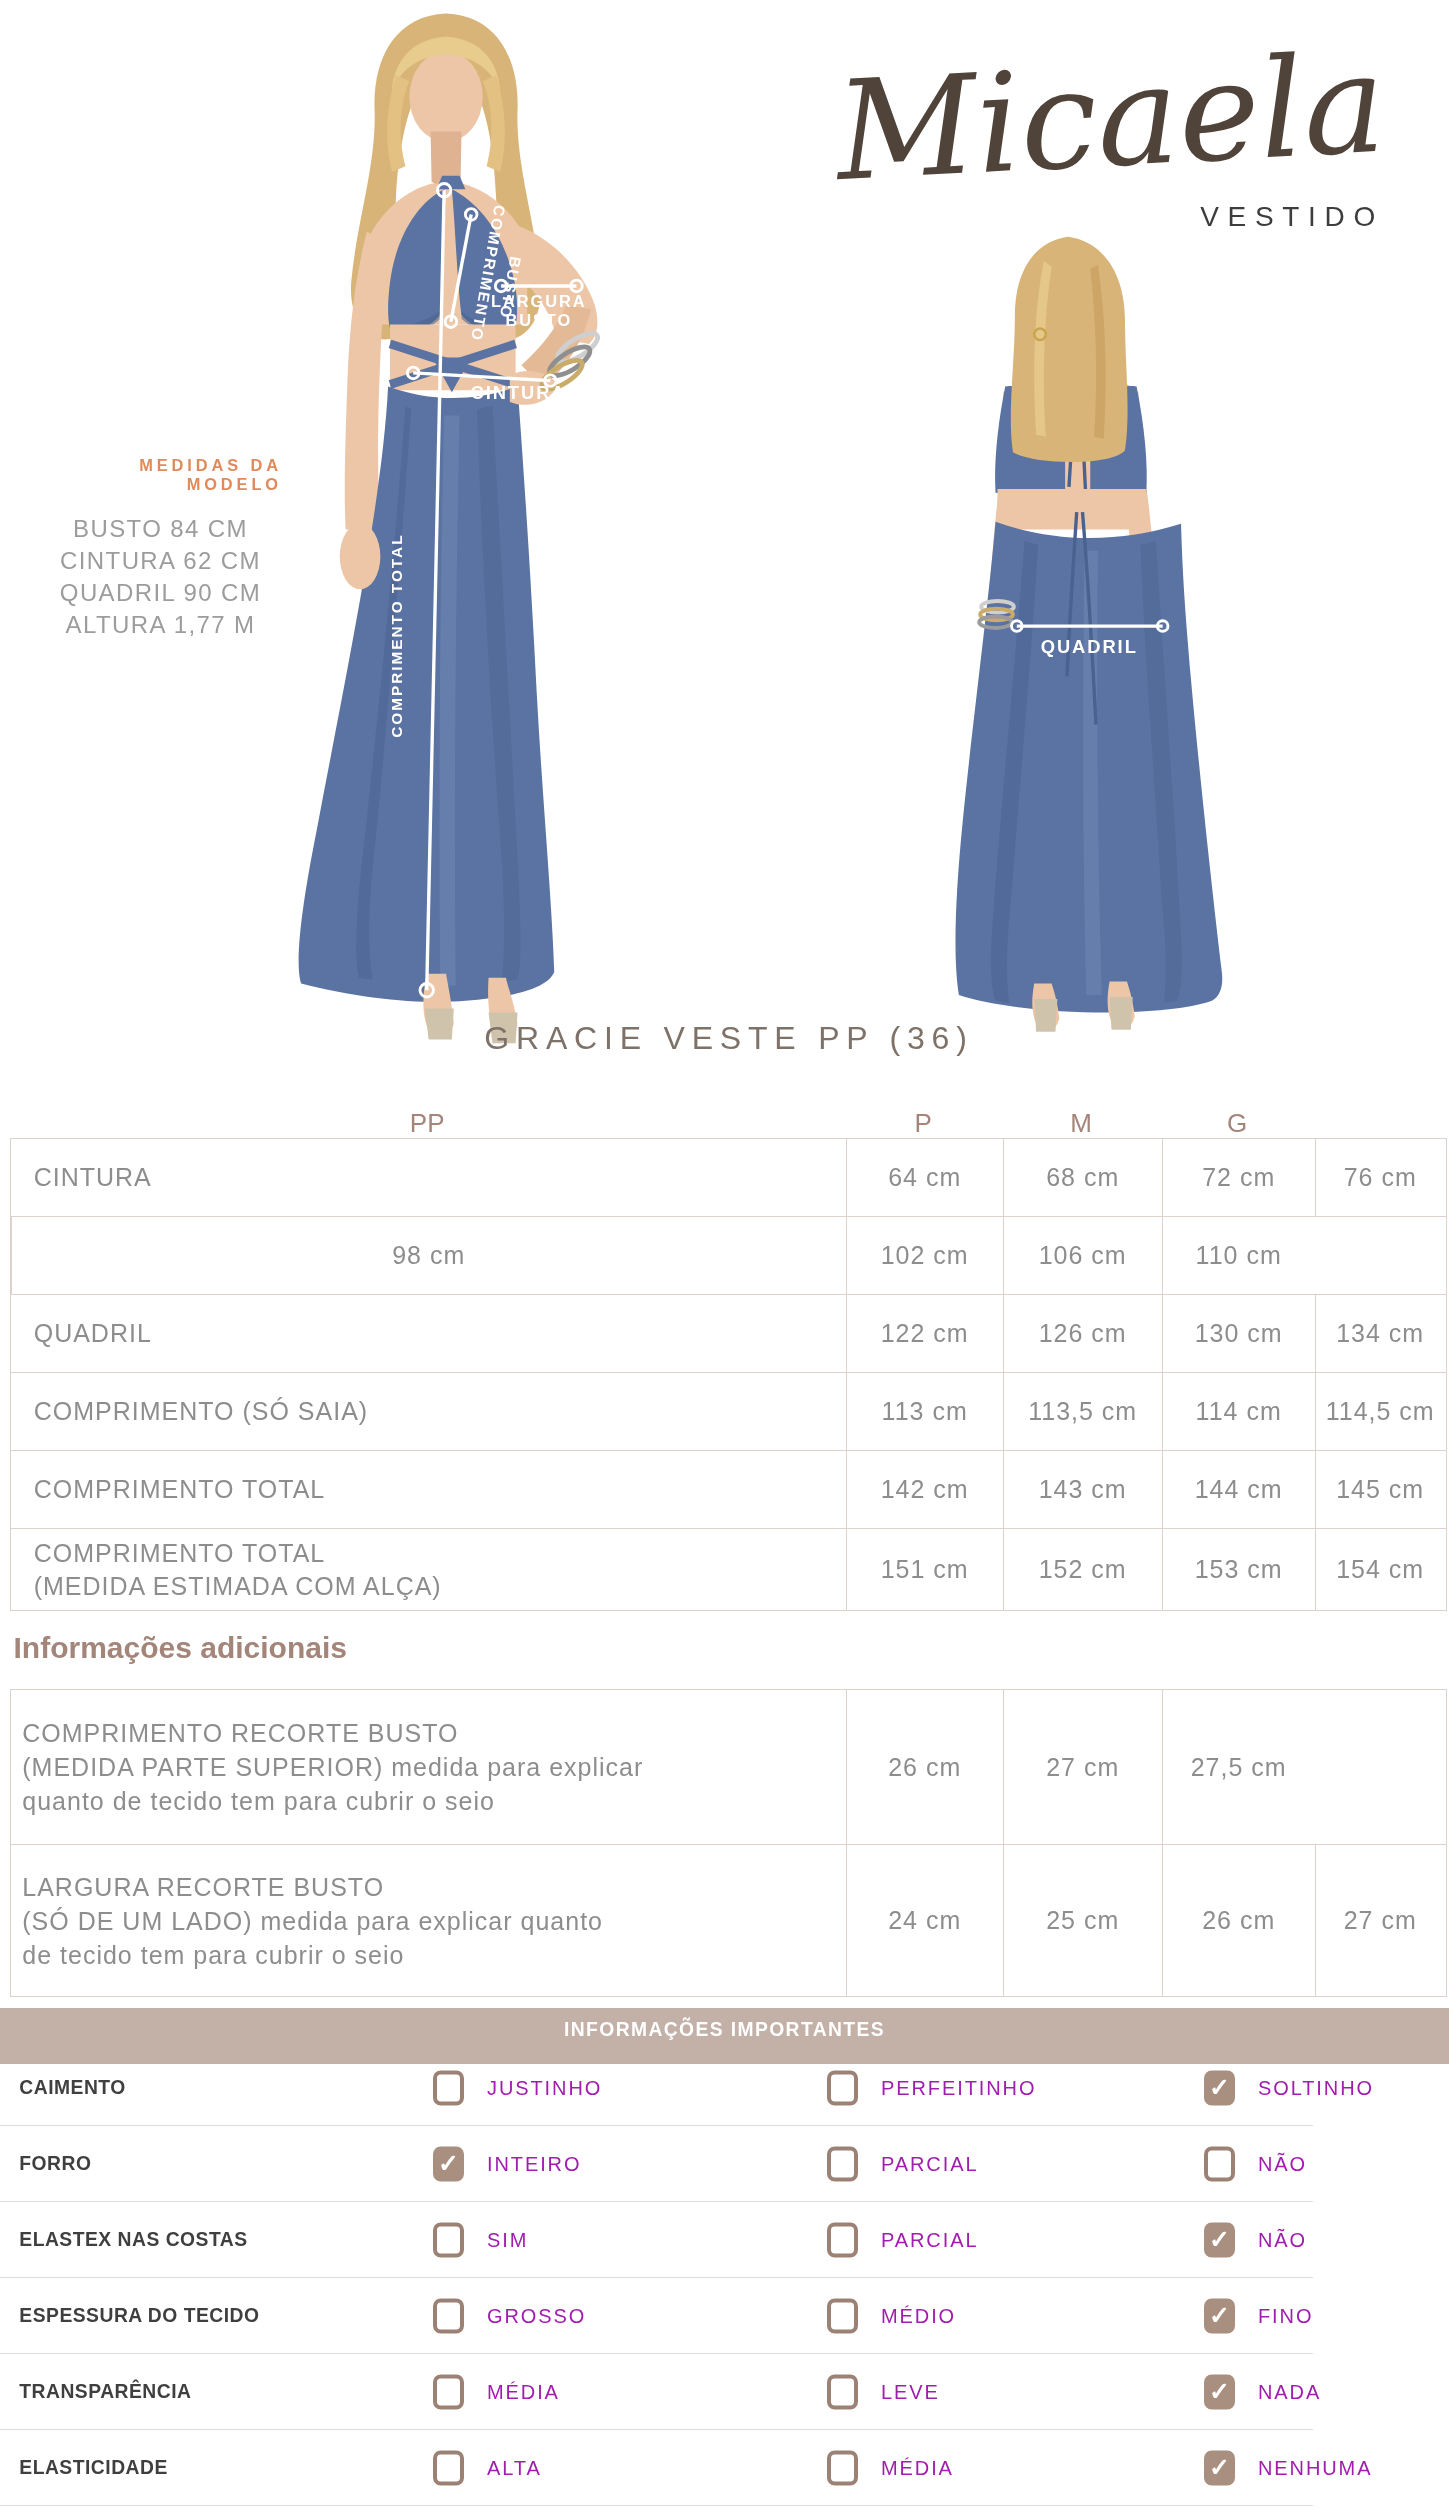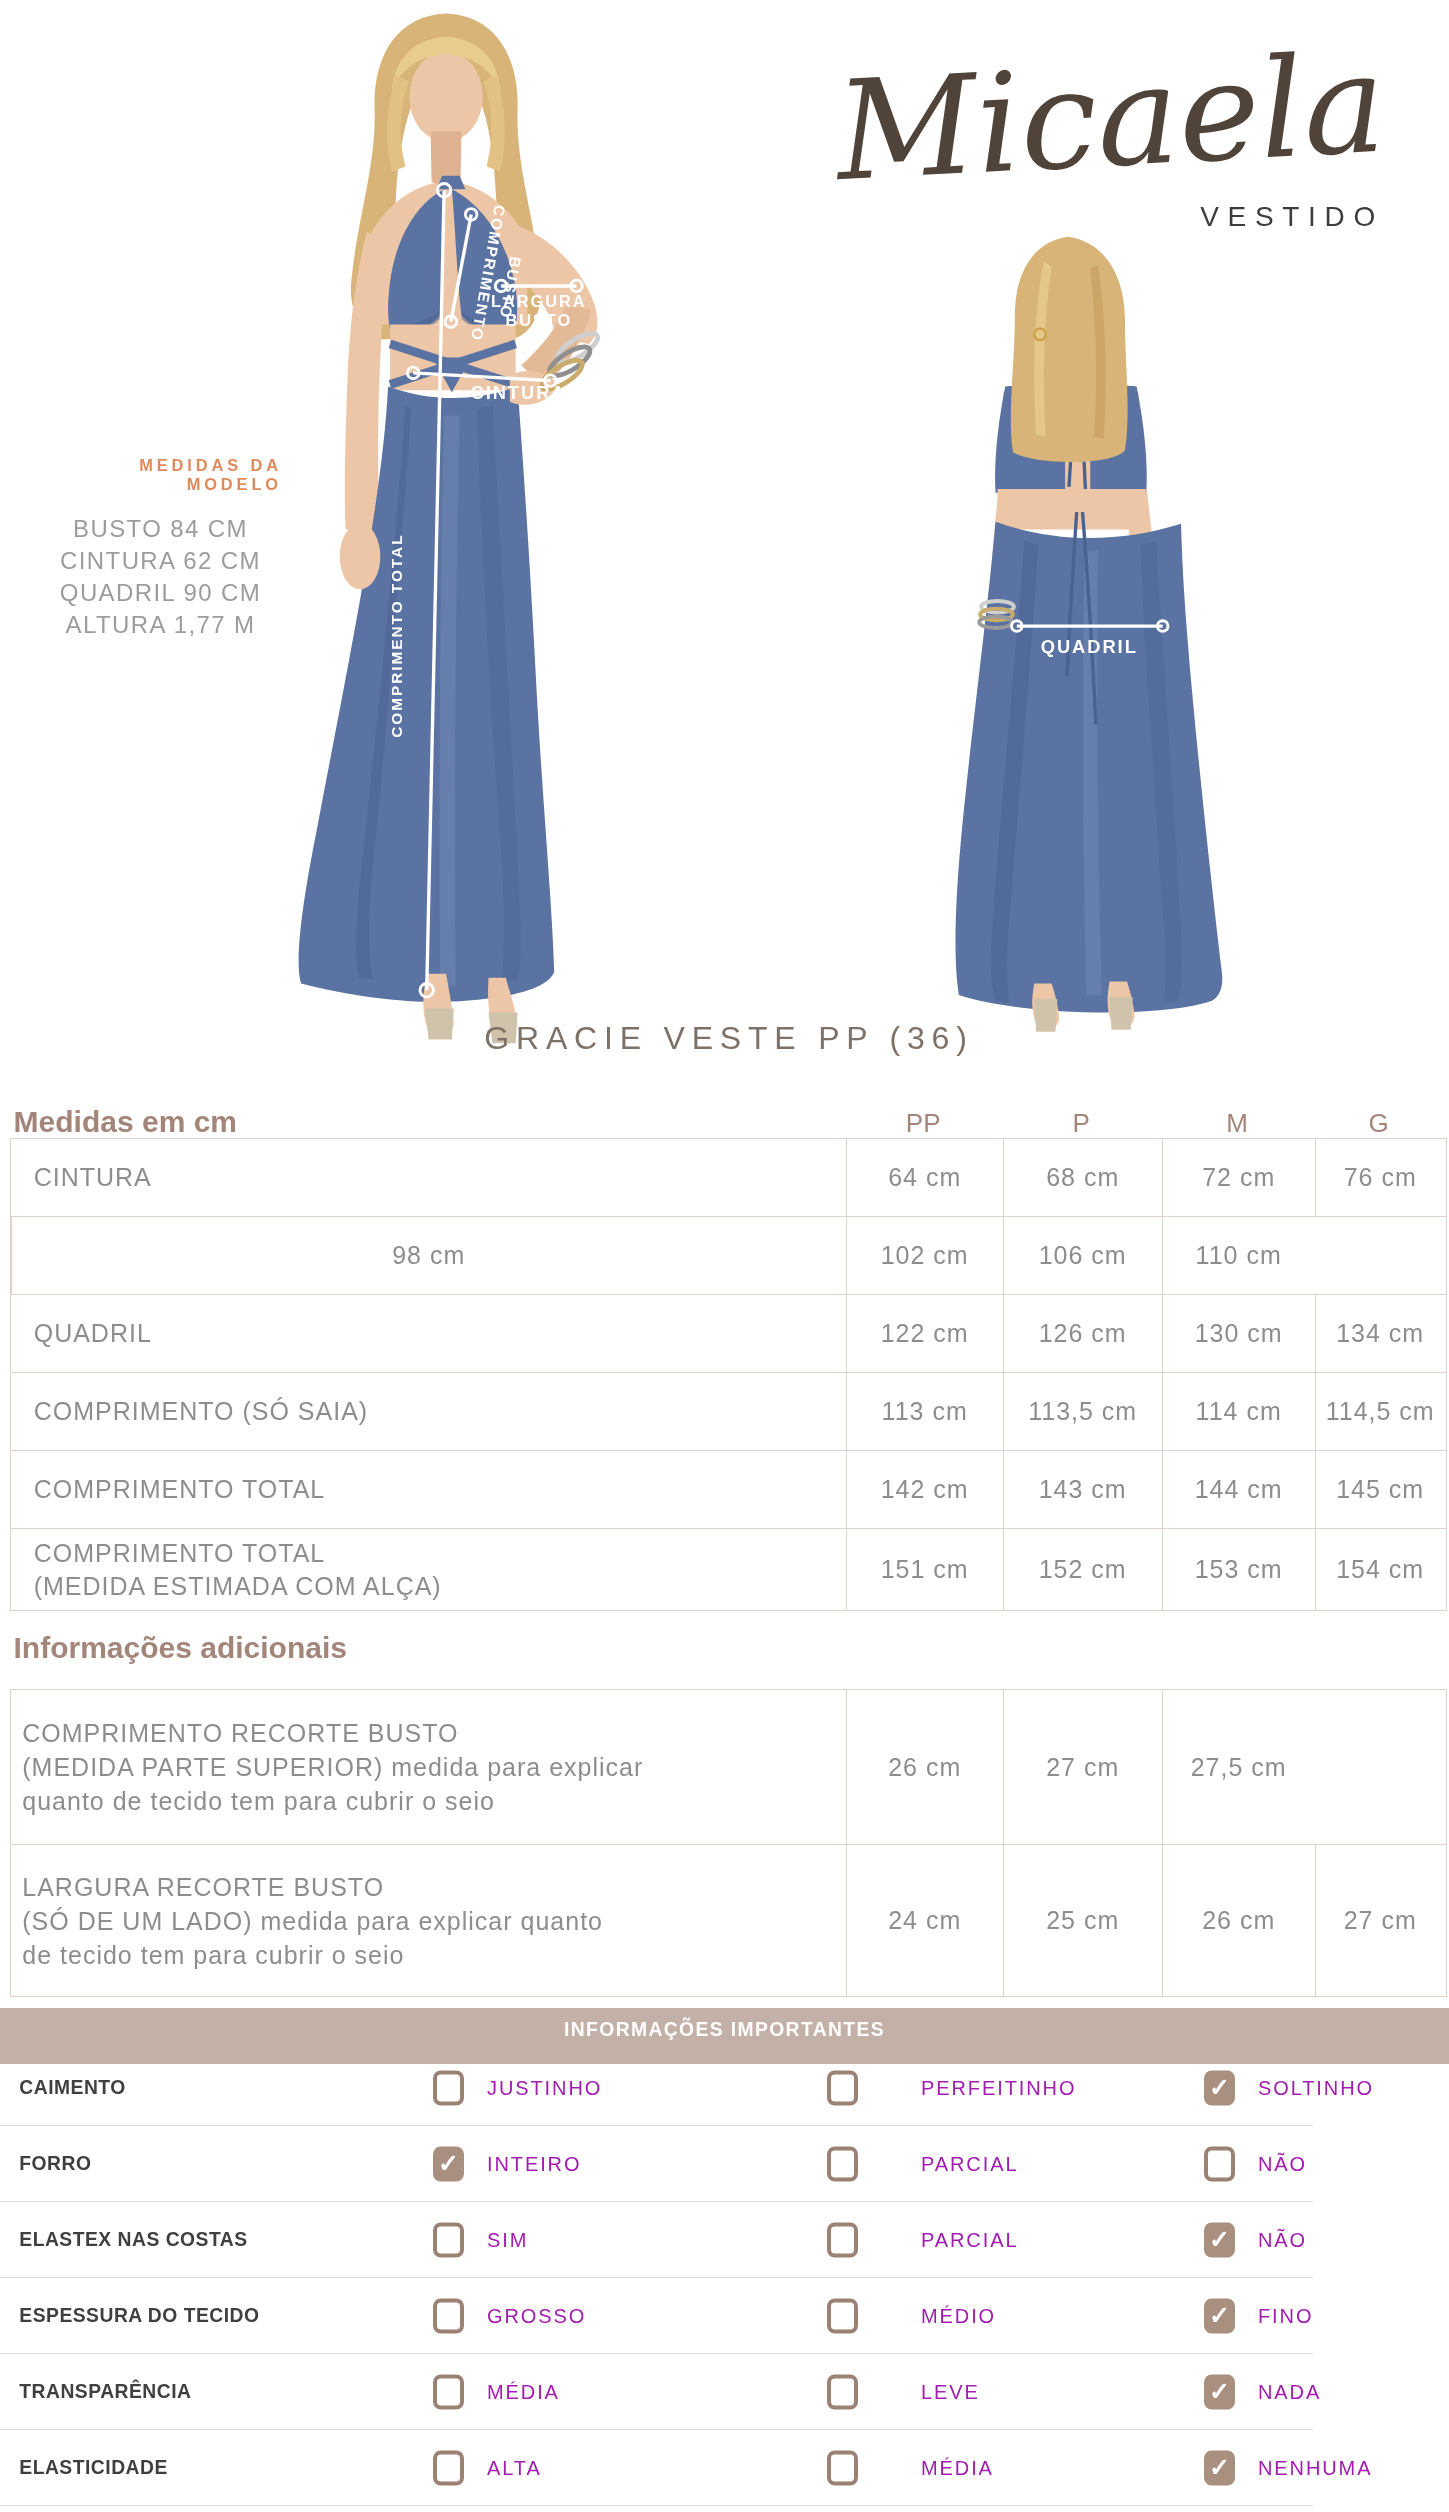--- a/index.html
+++ b/index.html
@@ -51,21 +51,21 @@
   .info-t .t-label{padding-left:11.6px;line-height:34px;}
 
   
   .imp-bar{left:0;top:2008px;width:1449px;height:56px;background:#c3b1a8;color:#ffffff;
      font-weight:bold;font-size:19.3px;letter-spacing:1.4px;text-align:center;line-height:43px;}
   .check-rows{left:0;top:2050px;width:1313px;}
   .c-row{position:relative;height:75px;border-bottom:1.9px solid #dcdcdc;}
   .c-label{position:absolute;left:19.3px;top:50%;transform:translateY(-50%);
      font-size:19.3px;font-weight:bold;color:#3f3f3f;letter-spacing:0.5px;}
   .opt{position:absolute;top:50%;transform:translateY(-50%);display:flex;align-items:center;}
-  .o0{left:433px;} .o1{left:827px;gap:40px;} .o2{left:1204px;}
+  .o0{left:433px;} .o1{left:827px;} .o2{left:1204px;}
   .cb{width:31px;height:35px;border:4.8px solid #9c8175;border-radius:7.7px;box-sizing:border-box;
      display:flex;align-items:center;justify-content:center;background:#fff;}
   .cb.checked{background:#a88f80;border-color:#a88f80;}
   .mark{color:#ffffff;font-size:25px;font-weight:bold;line-height:1;transform:translateY(-1px);}
   .opt-label{margin-left:23px;font-size:20px;color:#a21caf;letter-spacing:1.9px;}
 </style>
 </head>
 <body>
 
 <div class="page">
@@ -190,21 +190,20 @@
         <div class="m-line">BUSTO 84 CM</div>
         <div class="m-line">CINTURA 62 CM</div>
         <div class="m-line">QUADRIL 90 CM</div>
         <div class="m-line">ALTURA 1,77 M</div>
       </div>
   </div>
 
   <div class="abs caption">GRACIE VESTE PP (36)</div>
 
   <div class="abs mt-header grid5">
-    <div class="mt-title">Medidas em cm</div>
     <div class="mt-col">PP</div>
     <div class="mt-col">P</div>
     <div class="mt-col">M</div>
     <div class="mt-col">G</div>
   </div>
 
   <div id="size-table" class="abs d-table size-t">
       <div class="t-row grid5">
         <div class="t-cell t-label">CINTURA</div>
         <div class="t-cell t-val">64 cm</div>

